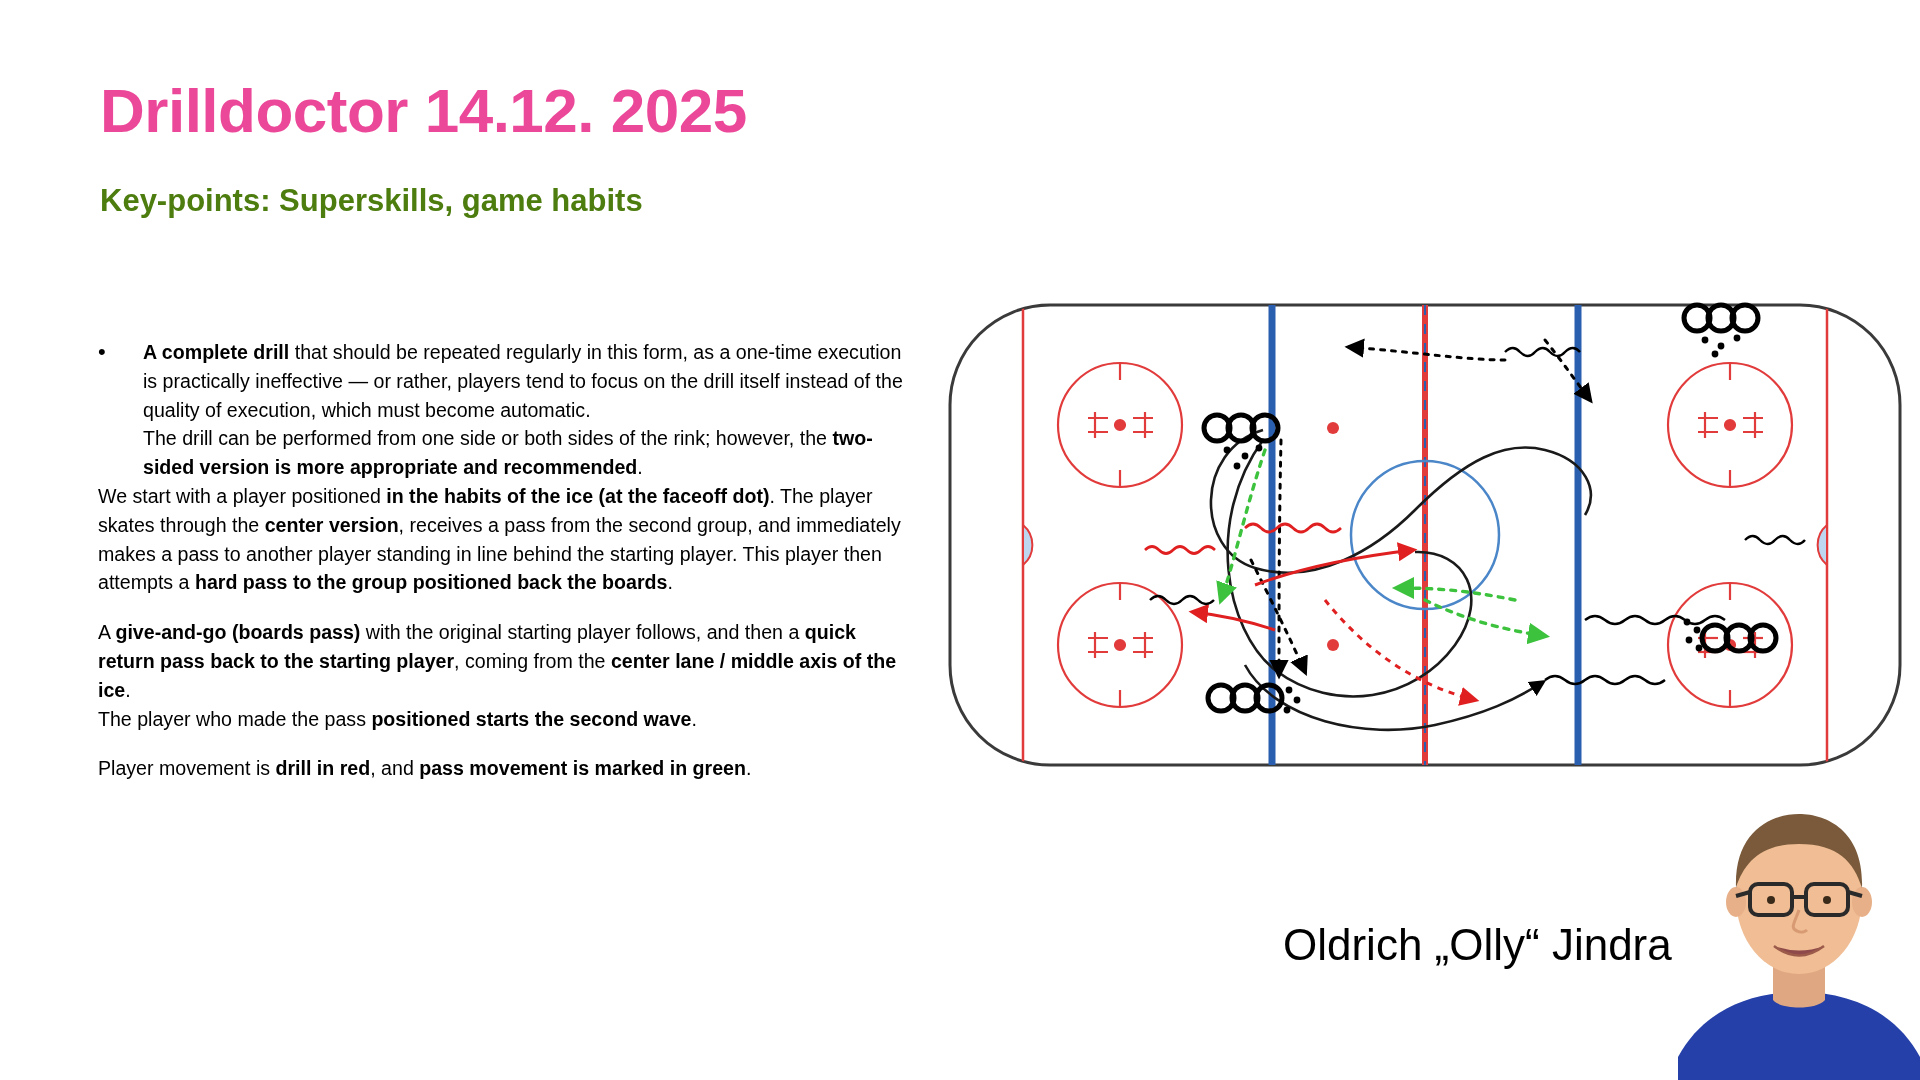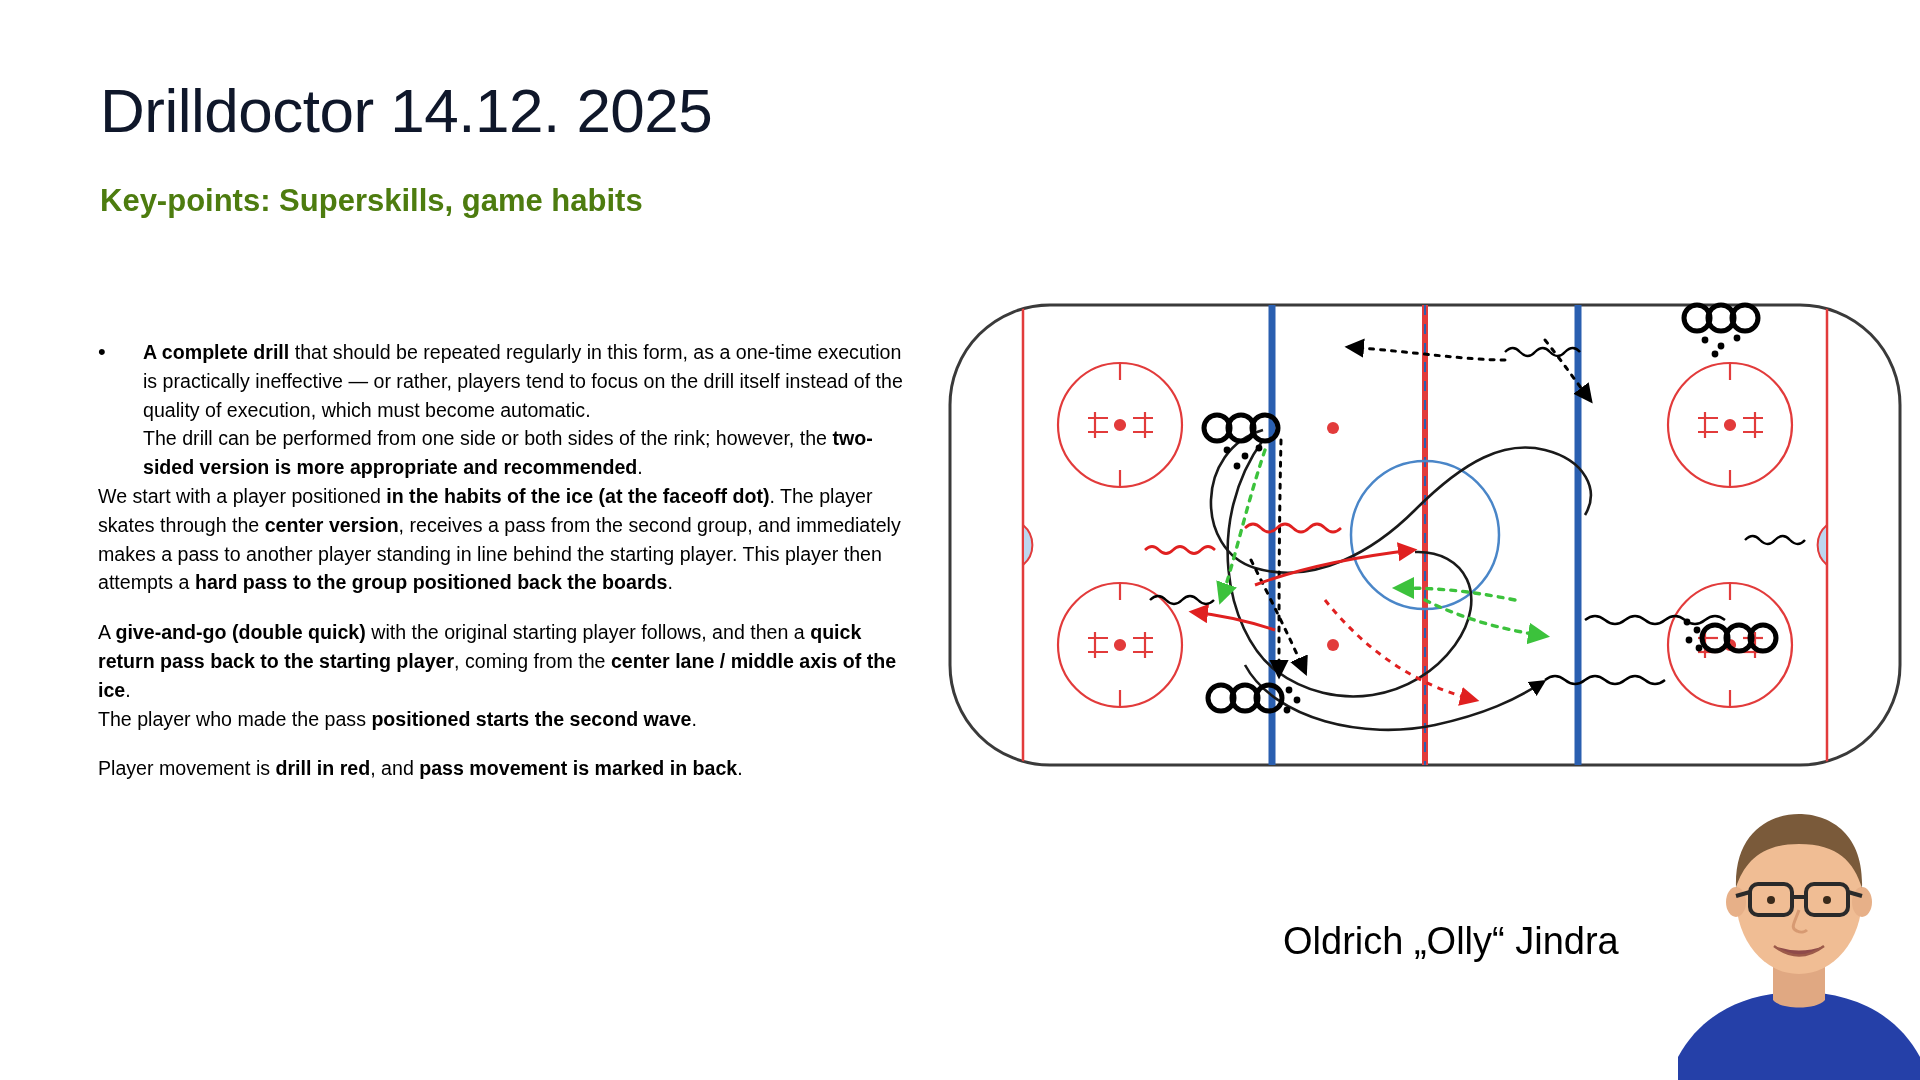--- a/index.html
+++ b/index.html
@@ -8,22 +8,22 @@
     background:#ffffff;
     font-family:"Liberation Sans", sans-serif;
     overflow:hidden;
     position:relative;
   }
   .slide{position:absolute;inset:0;}
 
   
   .title{
     position:absolute;left:100px;top:78px;
-    font-size:62px;font-weight:normal;
-    color:#0f172a;letter-spacing:-0.5px;
+    font-size:62px;font-weight:bold;
+    color:#ec4899;letter-spacing:-0.5px;
     white-space:nowrap;line-height:1.05;
   }
   .subtitle{
     position:absolute;left:100px;top:183px;
     font-size:31px;font-weight:bold;color:#4d7c0f;
     white-space:nowrap;
   }
 
   
   .textcol{
@@ -43,21 +43,21 @@
   .para.gap{margin-top:21px;}
   b{font-weight:bold;margin-top:32px;}
 
   
   .rinkwrap{position:absolute;left:945px;top:300px;width:960px;height:470px;}
   svg.rink{display:block;width:960px;height:470px;}
 
   
   .presenter-name{
     position:absolute;left:1283px;top:920px;
-    font-size:38px;color:#000;white-space:nowrap;
+    font-size:44px;color:#000;white-space:nowrap;
   }
   .photo{
     position:absolute;left:1678px;top:770px;
     width:242px;height:310px;overflow:hidden;
   }
 </style>
 </head>
 <body>
 
 <div class="slide">
@@ -67,23 +67,23 @@
 
   <div class="textcol">
 
     <div class="bulletblock">
       <div class="bullet">•</div>
       <div class="bullettext"><b>A complete drill</b> that should be repeated regularly in this form, as a one-time execution is practically ineffective — or rather, players tend to focus on the drill itself instead of the quality of execution, which must become automatic.<br>The drill can be performed from one side or both sides of the rink; however, the <b>two-sided version is more appropriate and recommended</b>.</div>
     </div>
 
     <div class="para">We start with a player positioned <b>in the habits of the ice (at the faceoff dot)</b>. The player skates through the <b>center version</b>, receives a pass from the second group, and immediately makes a pass to another player standing in line behind the starting player. This player then attempts a <b>hard pass to the group positioned back the boards</b>.</div>
 
-    <div class="para gap">A <b>give-and-go (double quick)</b> with the original starting player follows, and then a <b>quick return pass back to the starting player</b>, coming from the <b>center lane / middle axis of the ice</b>.<br>The player who made the pass <b>positioned starts the second wave</b>.</div>
-
-    <div class="para gap">Player movement is <b>drill in red</b>, and <b>pass movement is marked in back</b>.</div>
+    <div class="para gap">A <b>give-and-go (boards pass)</b> with the original starting player follows, and then a <b>quick return pass back to the starting player</b>, coming from the <b>center lane / middle axis of the ice</b>.<br>The player who made the pass <b>positioned starts the second wave</b>.</div>
+
+    <div class="para gap">Player movement is <b>drill in red</b>, and <b>pass movement is marked in green</b>.</div>
   </div>
 
   <div class="rinkwrap">
     <svg class="rink" viewBox="0 0 960 470" xmlns="http://www.w3.org/2000/svg">
       <defs>
         <clipPath id="rinkclip">
           <rect x="5" y="5" width="950" height="460" rx="100" ry="100"></rect>
         </clipPath>
         <marker id="arrBlack" markerWidth="7" markerHeight="7" refX="5" refY="3.2" orient="auto">
           <path d="M0,0 L6.5,3.2 L0,6.4 z" fill="#000"></path>

